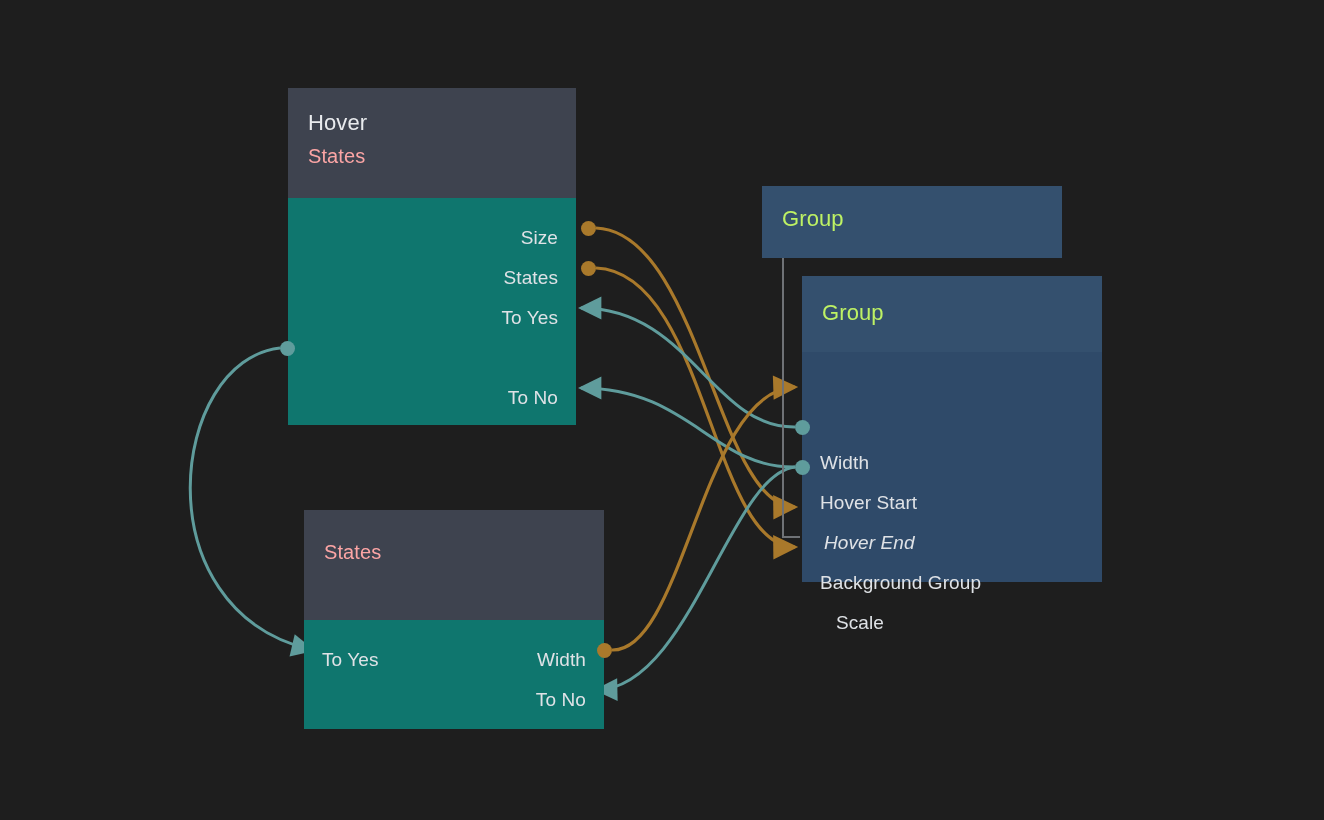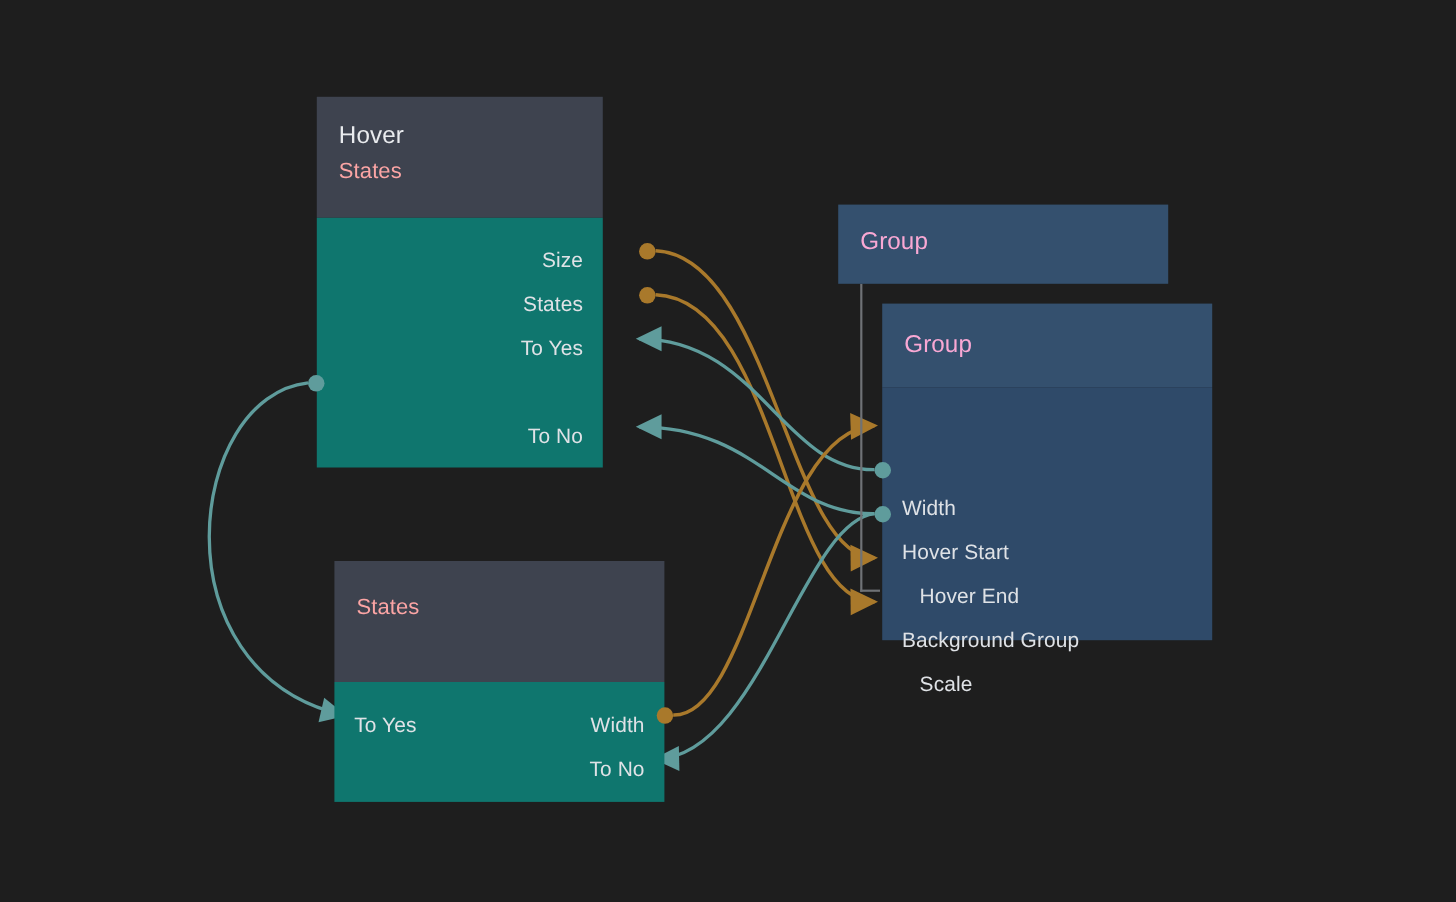--- a/index.html
+++ b/index.html
@@ -56,21 +56,21 @@
   }
 
   
   .node.state .node-header { background: #3e434f; }
   .node.state .node-body   { background: #0f766e; }
 
   
   .node.group .node-header { background: #34506e; }
   .node.group .node-body   { background: #2f4a69; }
   .node.group-bar          { background: #34506e; }
-  .node.group .node-title  { color: #f9a8d4; }
+  .node.group .node-title  { color: #bef264; }
 
   
   .port {
     position: absolute;
     height: 26px;
     display: flex;
     align-items: center;
     white-space: nowrap;
   }
   .port .port-label {
@@ -142,21 +142,21 @@
 
   <div class="node group group-bar" style="left:762px; top:186px; width:300px; height:72px;">
     <div class="node-header" style="background:#34506e; height:72px; padding:20px 20px 0 20px;">
       <div class="node-title">Group</div>
     </div>
   </div>
 
   <div class="vline" style="left:782px; top:258px; width:2px; height:280px;"></div>
   <div class="vline" style="left:782px; top:536px; width:18px; height:2px;"></div>
 
-  <div class="node state" style="left:288px; top:88px; width:260px; height:337px;">
+  <div class="node state" style="left:288px; top:88px; width:288px; height:337px;">
     <div class="node-header" style="height:110px;">
       <div class="node-title">Hover</div>
       <div class="node-subtitle">States</div>
     </div>
     <div class="node-body" style="height:227px;">
       <div class="port out" style="top:27px; right:0;">
         <span class="port-label">Size</span>
       </div>
       <div class="port out" style="top:67px; right:0;">
         <span class="port-label">States</span>
@@ -197,21 +197,21 @@
     <div class="node-header" style="height:76px; padding:24px 20px 0 20px;">
       <div class="node-title">Group</div>
     </div>
     <div class="node-body" style="height:230px;">
       <div class="port in" style="top:98px; left:0;">
         <span class="port-label">Width</span>
       </div>
       <div class="port in" style="top:138px; left:0;">
         <span class="port-label">Hover Start</span>
       </div>
-      <div class="port in" style="top:178px; left:16px;">
+      <div class="port in" style="top:178px; left:4px;font-style:italic;">
         <span class="port-label">Hover End</span>
       </div>
       <div class="port in" style="top:218px; left:0;">
         <span class="port-label">Background Group</span>
       </div>
       <div class="port in" style="top:258px; left:16px;">
         <span class="port-label">Scale</span>
       </div>
     </div>
   </div>

